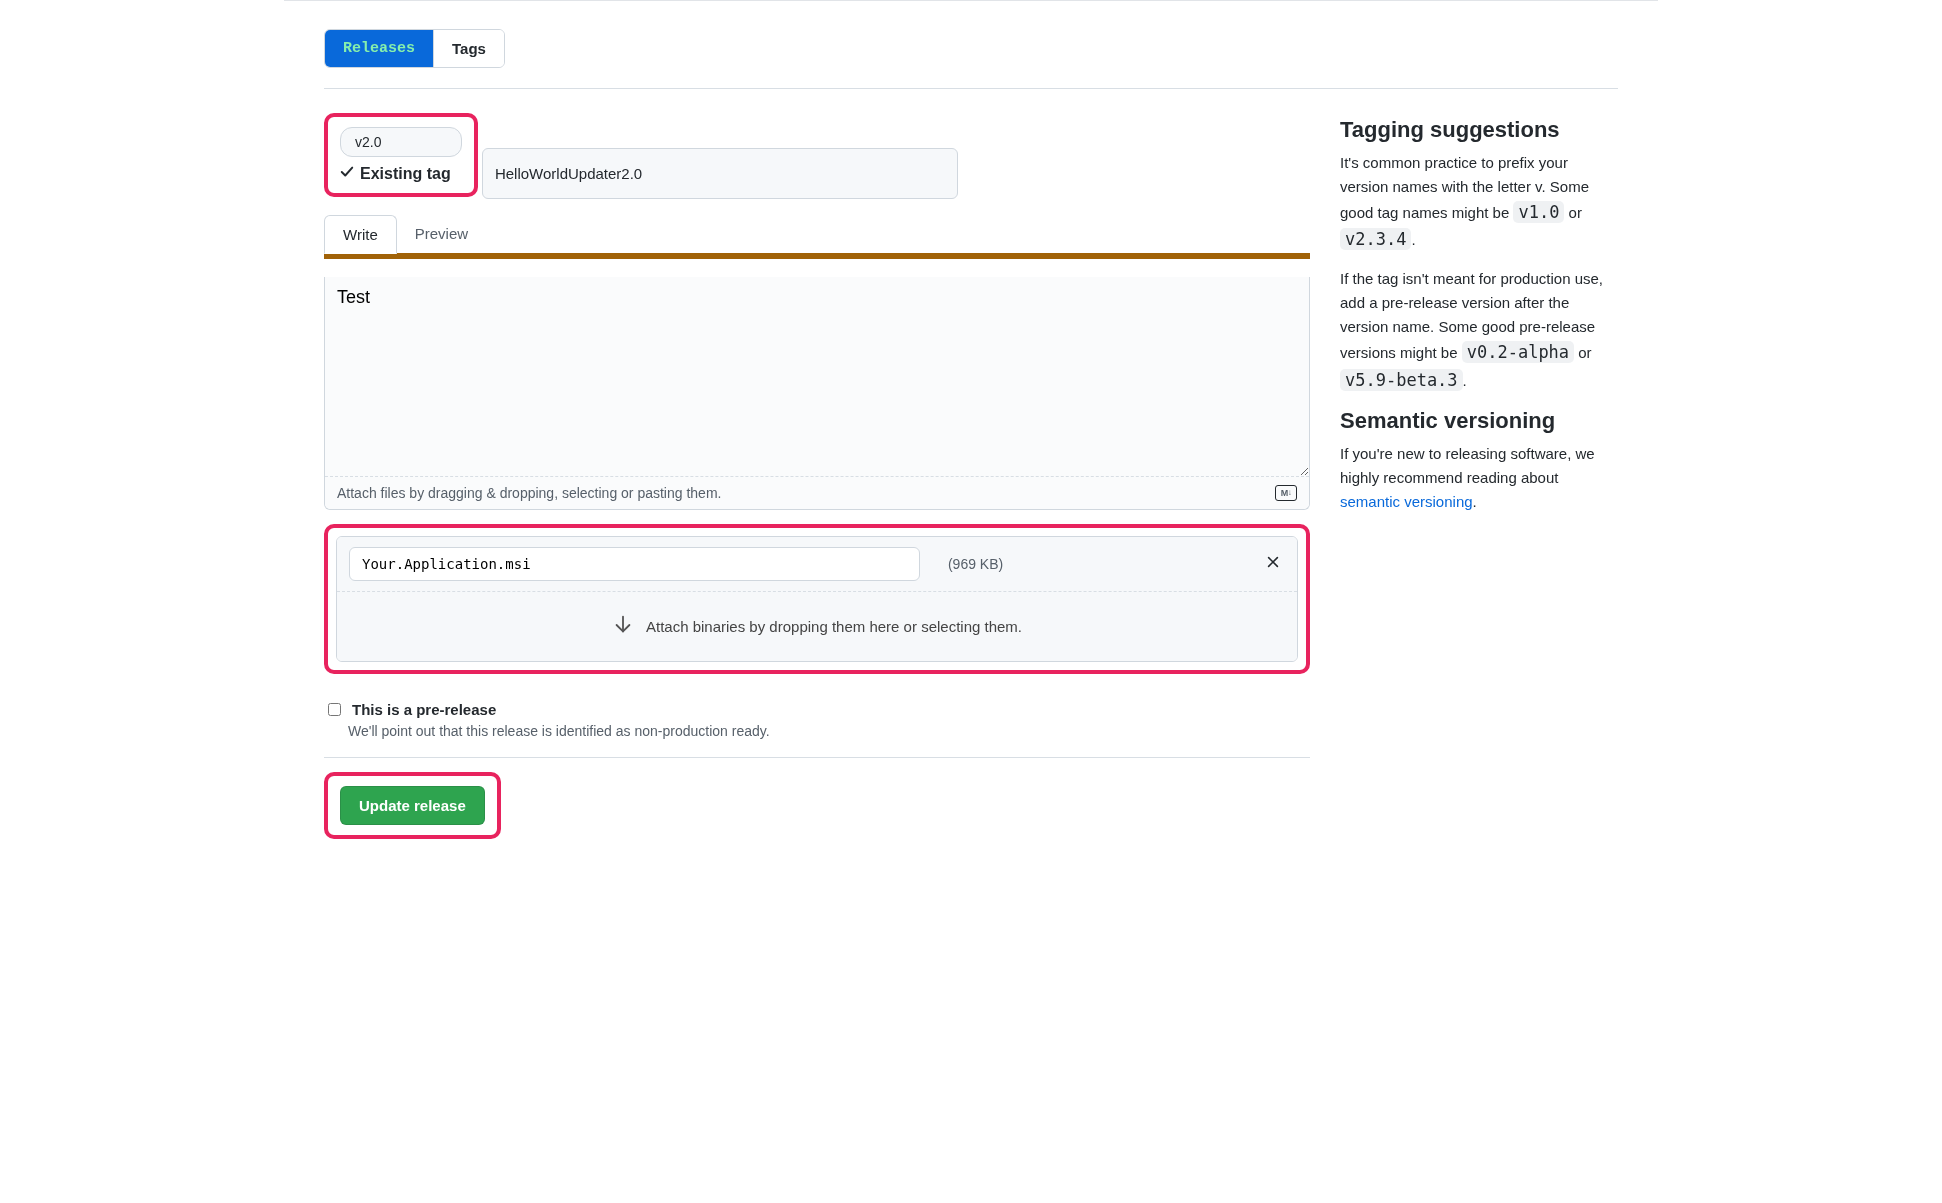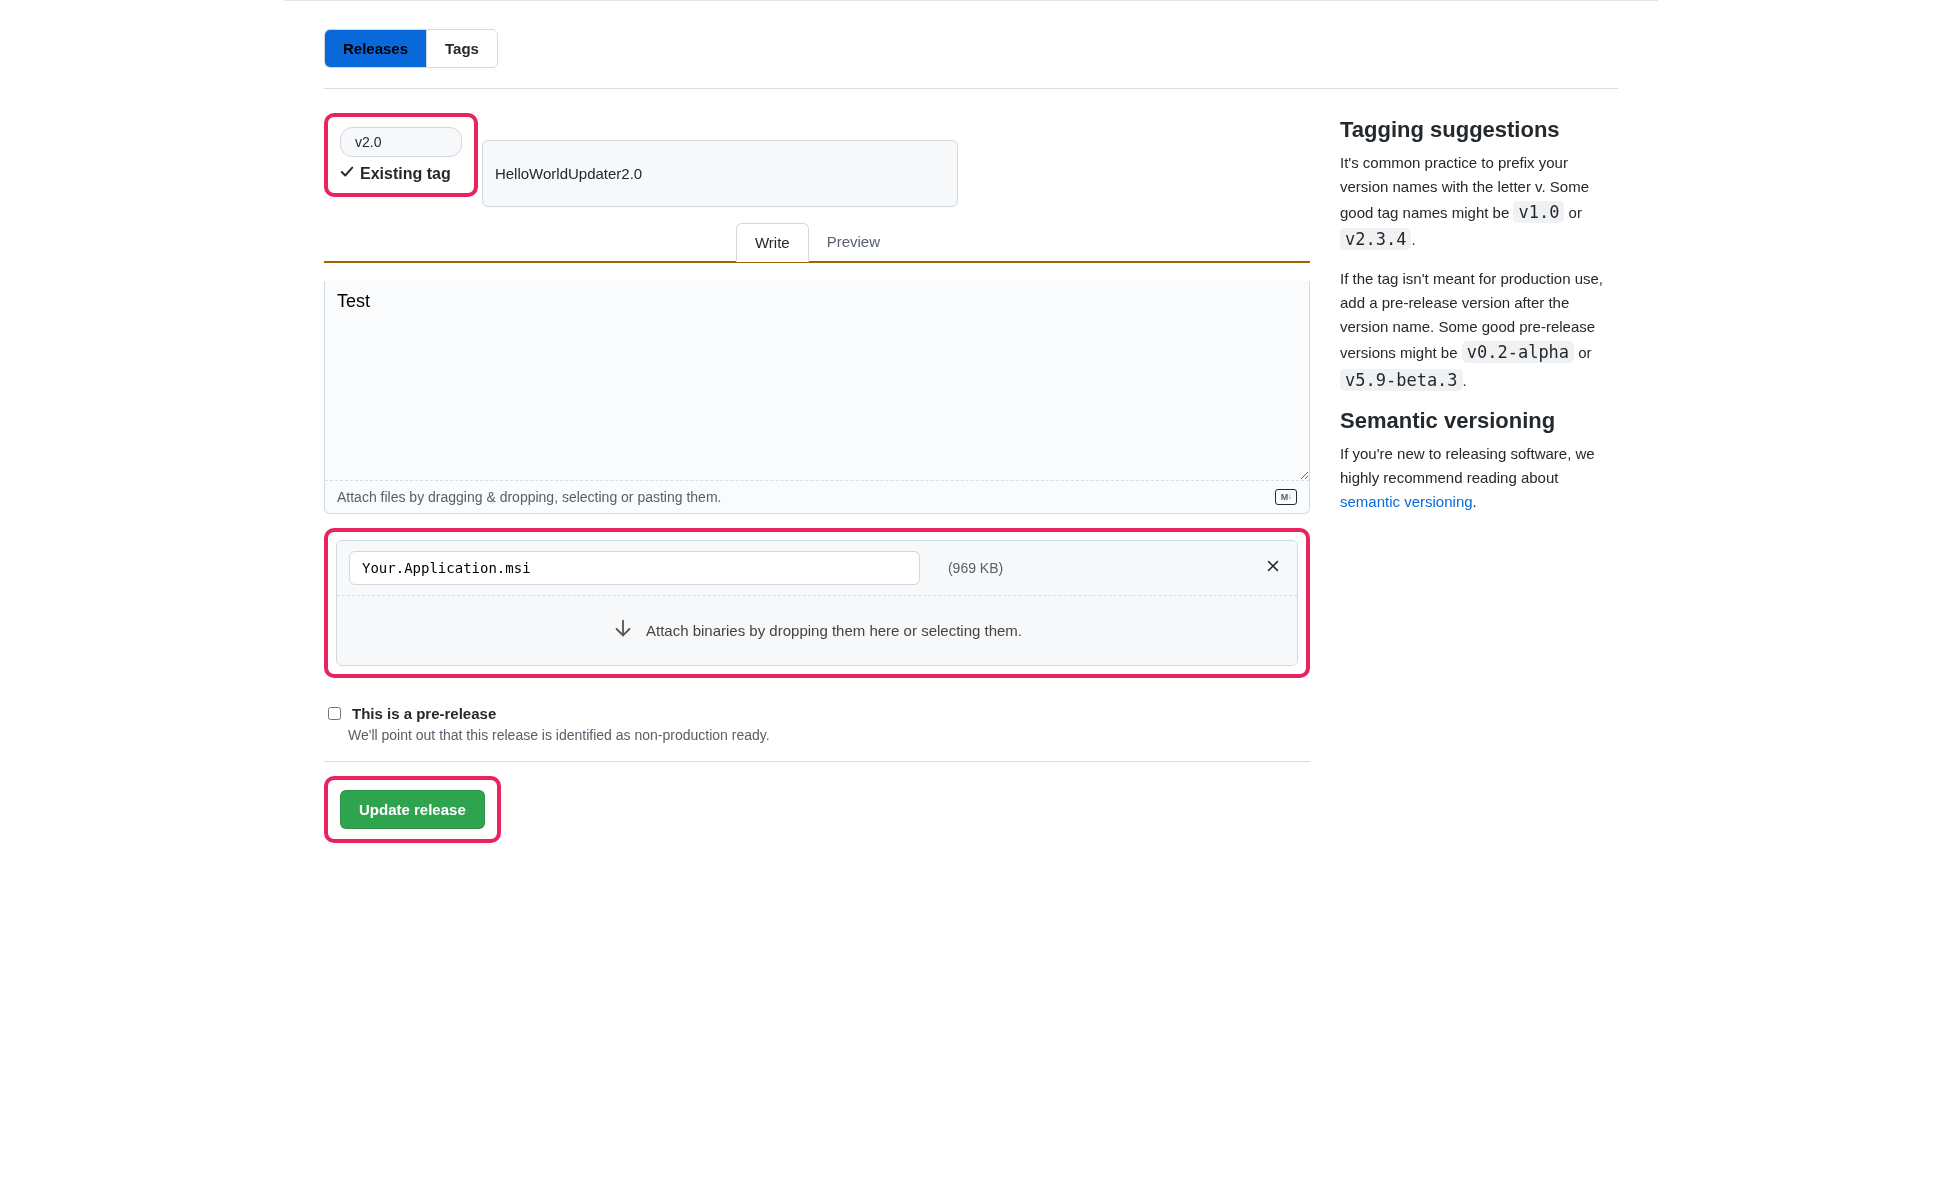--- a/index.html
+++ b/index.html
@@ -29,22 +29,23 @@
     display: inline-block;
     padding: 10px 18px;
     font-size: 15px;
     font-weight: 600;
     text-decoration: none;
     color: #24292e;
     background: #fff;
   }
   .topnav a.selected {
     background: #0969da;
-    color: #000000;
+    color: #86efac;
     border: none;
+    font-family: Liberation Mono, monospace;
   }
   .topnav a + a { border-left: 1px solid #d0d7de; }
 
   hr.sep { border: none; border-top: 1px solid #d8dee4; margin: 20px 0 24px 0; }
 
   .layout { display: flex; gap: 30px; }
   .main  { flex: 0 0 986px; max-width: 986px; }
   .side  { flex: 1 1 auto; }
 
   .highlight-red {
@@ -72,34 +73,33 @@
     align-items: center;
     gap: 6px;
     color: #24292e;
   }
   .tag-status svg { width: 14px; height: 14px; }
 
   
   .title-input {
     width: 476px;
     margin-top: 16px;
-    padding: 24px 12px;
+    padding: 16px 12px;
     font-size: 15px;
     border: 1px solid #d0d7de;
     border-radius: 6px;
     background: #f6f8fa;
     color: #24292e;
   }
 
   
   .editor-wrap { margin-top: 16px; }
   .editor-tabs {
     display: flex;
-    border-bottom: 2px solid #a16207;
-    justify-content: center;
+    border-bottom: 6px solid #a16207;
   }
   .editor-tabs .tab {
     padding: 10px 18px;
     font-size: 15px;
     color: #57606a;
     cursor: pointer;
     background: transparent;
   }
   .editor-tabs .tab.active {
     border: 1px solid #d0d7de;

